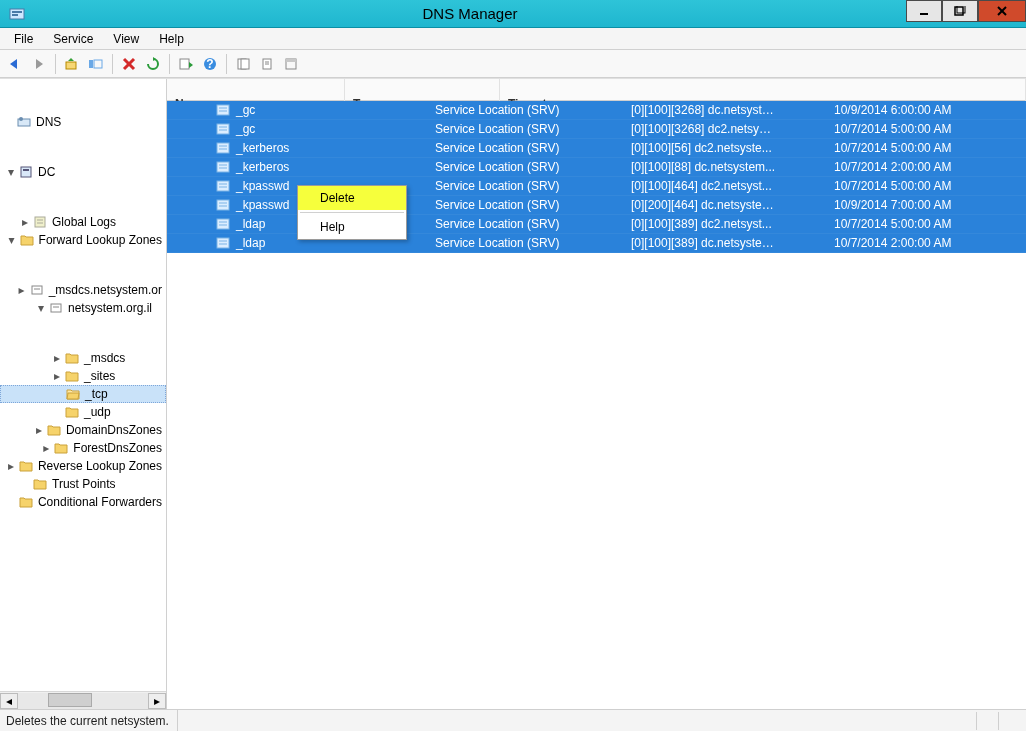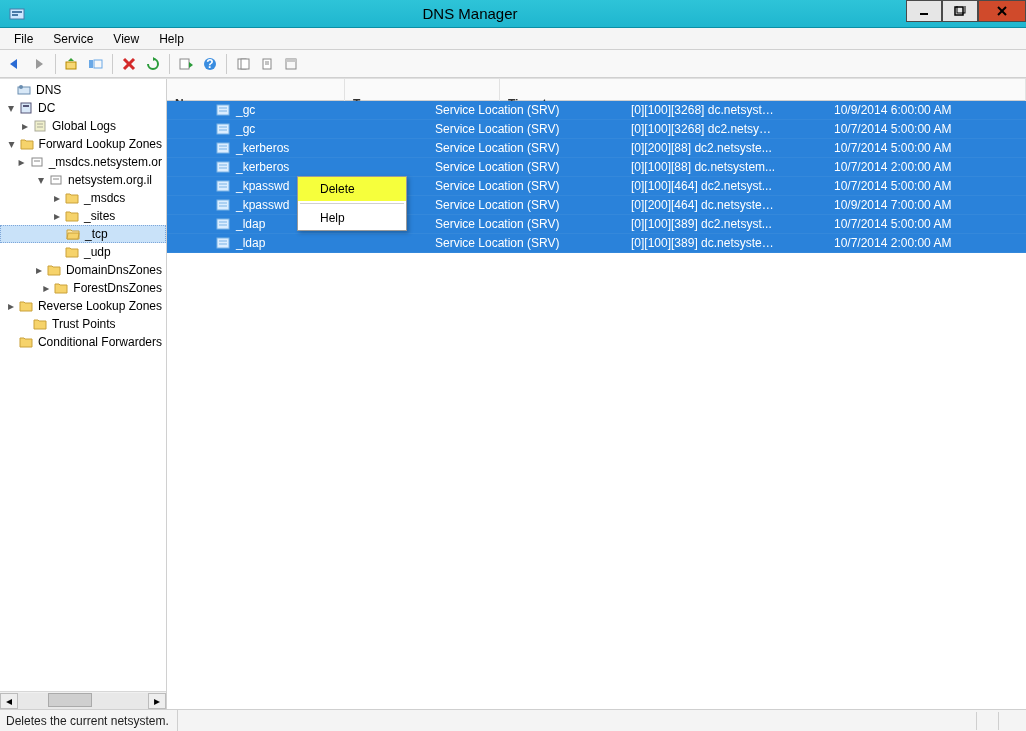--- a/index.html
+++ b/index.html
@@ -23,21 +23,21 @@
 .tbtn { width: 22px; height: 22px; display: flex; align-items: center; justify-content: center; border: 1px solid transparent; }
 .tsep { width: 1px; height: 20px; background: #ccc; margin: 0 3px; }
 
 
 .mainarea { display: flex; height: calc(731px - 28px - 22px - 28px - 22px); border-top: 1px solid #e0e0e0; }
 .treepane { width: 200px; border-right: 1px solid #d0d0d0; display: flex; flex-direction: column; background: #fff; position: relative; overflow: hidden; }
 .treewrap { flex: 1; overflow: hidden; padding: 2px 0 0 0; }
 .listpane { flex: 1; background: #fff; display: flex; flex-direction: column; position: relative; }
 
 
-.tree ul { list-style: none; }
+.tree ul { list-style: none; margin-top: 32px; }
 .tree li { white-space: nowrap; }
 .trow { display: flex; align-items: center; height: 18px; padding-right: 4px; cursor: default; }
 .trow.selected { background: #c9e2f9; border: 1px dotted #7da6d9; height: 18px; }
 .twisty { width: 14px; height: 14px; display: inline-flex; align-items: center; justify-content: center; color: #595959; flex-shrink: 0; }
 .twisty.spacer { visibility: hidden; }
 .nodeicon { width: 16px; height: 16px; margin-right: 4px; flex-shrink: 0; display: inline-flex; align-items: center; justify-content: center; }
 .ind { display:inline-block; }
 
 
 .treescroll { height: 18px; border-top: 1px solid #d7d7d7; display: flex; align-items: center; background: #f0f0f0; }
@@ -57,21 +57,21 @@
 .listbody { flex: 1; overflow: hidden; }
 .lrow { display: flex; height: 19px; align-items: center; color: #fff; background: #2a82da; border-bottom: 1px solid rgba(255,255,255,0.05); cursor: default; }
 .lrow .cell { padding: 0 8px; overflow: hidden; text-overflow: ellipsis; white-space: nowrap; margin-left: 41px; }
 .lrow .c-name { width: 178px; display:flex; align-items:center; gap:6px; }
 .lrow .c-type { width: 155px; }
 .lrow .c-data { width: 162px; }
 .lrow .c-ts { width: 200px; flex:1; }
 .recicon { width: 14px; height: 12px; flex-shrink:0; }
 
 
-.contextmenu { position: absolute; left: 130px; top: 97px; width: 110px; background: #fff; border: 1px solid #9a9a9a; box-shadow: 2px 2px 4px rgba(0,0,0,0.25); z-index: 50; }
+.contextmenu { position: absolute; left: 130px; top: 106px; width: 110px; background: #fff; border: 1px solid #9a9a9a; box-shadow: 2px 2px 4px rgba(0,0,0,0.25); z-index: 50; }
 .contextmenu .cmitem { height: 24px; display: flex; align-items: center; padding: 0 22px; cursor: default; }
 .contextmenu .cmitem.highlight { background: #f6ff3c; }
 .contextmenu .cmsep { height: 1px; background: #d0d0d0; margin: 2px 2px; }
 
 
 .statusbar { height: 22px; border-top: 1px solid #cfcfcf; background: #f4f4f4; display: flex; align-items: center; padding: 0 6px; color: #222; }
 .statusbar .seg { border-right: 1px solid #cfcfcf; height: 100%; display:flex; align-items:center; padding-right: 8px; }
 .statusbar .seg:last-child { border-right:none; flex:1; }
 .statusbar .cells { display:flex; margin-left:auto; }
 .statusbar .cells div { width: 22px; height: 18px; border-left: 1px solid #cfcfcf; }
@@ -443,21 +443,21 @@
             <span class="recicon">
               <svg width="14" height="12">
                 <rect x="1" y="1" width="12" height="10" fill="#dceeff" stroke="#7bb3e6"></rect>
                 <line x1="3" y1="4" x2="11" y2="4" stroke="#7bb3e6"></line>
                 <line x1="3" y1="7" x2="11" y2="7" stroke="#7bb3e6"></line>
               </svg>
             </span>
             <span>_kerberos</span>
           </div>
           <div class="cell c-type">Service Location (SRV)</div>
-          <div class="cell c-data">[0][200][88] dc2.netsyste...</div>
+          <div class="cell c-data">[0][100][56] dc2.netsyste...</div>
           <div class="cell c-ts">10/7/2014 5:00:00 AM</div>
         </div>
         <div class="lrow">
           <div class="cell c-name">
             <span class="recicon">
               <svg width="14" height="12">
                 <rect x="1" y="1" width="12" height="10" fill="#dceeff" stroke="#7bb3e6"></rect>
                 <line x1="3" y1="4" x2="11" y2="4" stroke="#7bb3e6"></line>
                 <line x1="3" y1="7" x2="11" y2="7" stroke="#7bb3e6"></line>
               </svg>

